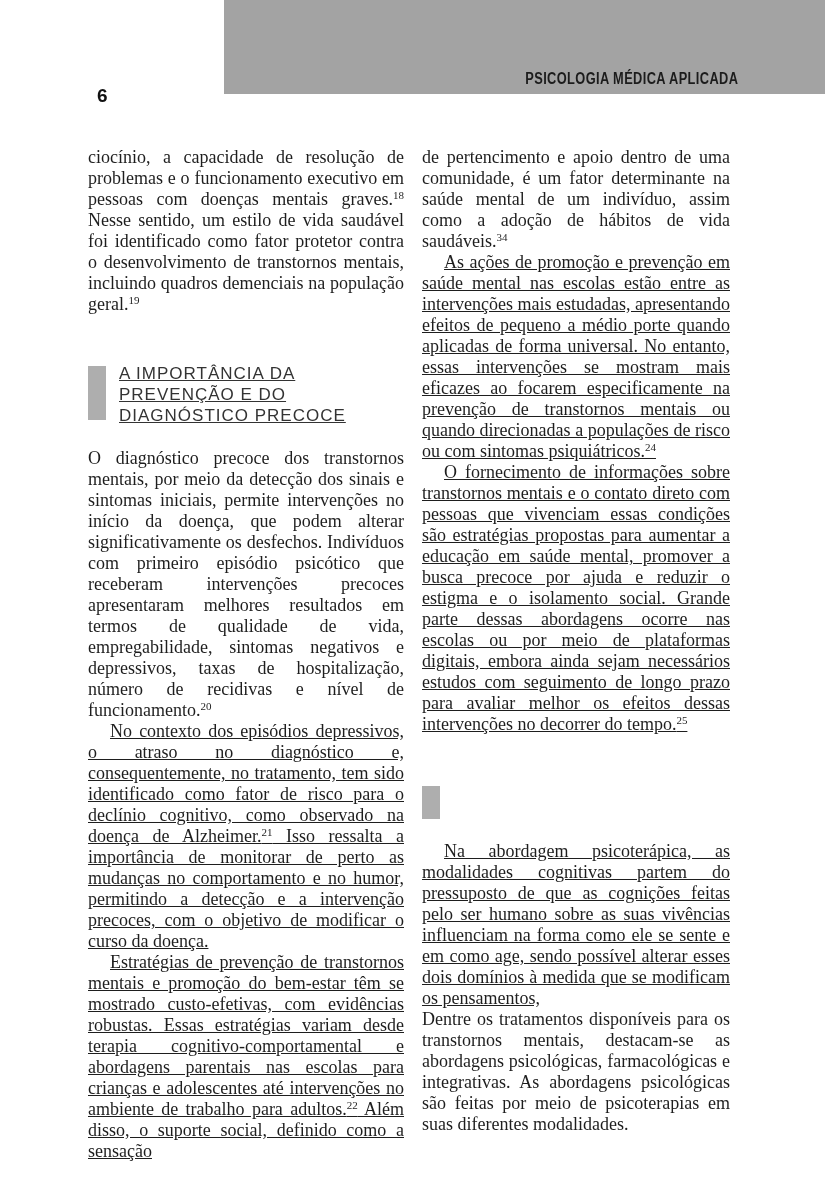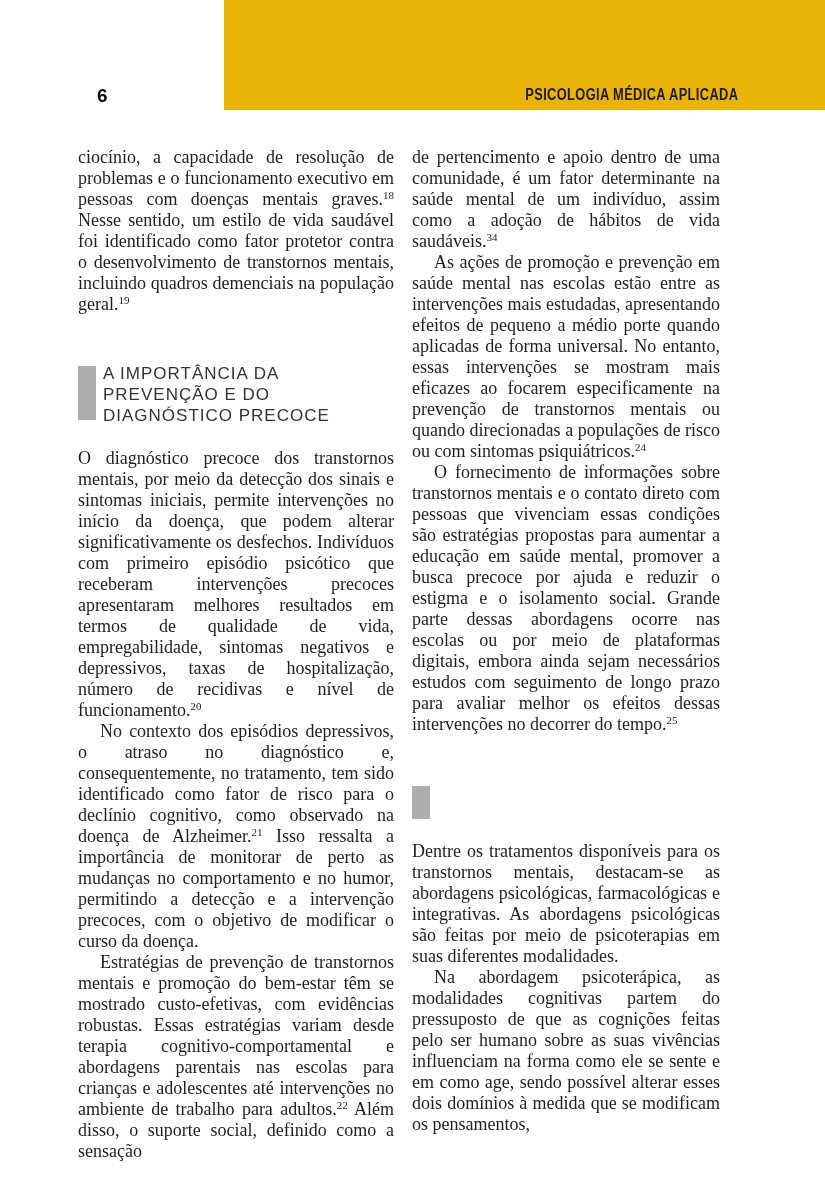--- a/index.html
+++ b/index.html
@@ -6,22 +6,22 @@
   .page{
     position:relative;
     width:825px;height:1200px;
     background:#ffffff;
     overflow:hidden;
     font-family:"Liberation Serif","DejaVu Serif",serif;
     color:#1e1e1e;
   }
   .header-band{
     position:absolute;
-    left:192px;top:0;right:0;height:110px;
-    background:#eab308;
+    left:192px;top:0;right:0;height:94px;
+    background:#a3a3a3;
     margin-left:32px;
   }
   .running-title{
     position:absolute;
     right:87px;bottom:6px;
     font-family:"Liberation Sans","DejaVu Sans",sans-serif;
     font-weight:700;
     font-size:16px;
     letter-spacing:.5px;
     color:#1c1c1c;
@@ -32,51 +32,52 @@
   .page-number{
     position:absolute;
     left:97px;top:85px;
     font-family:"Liberation Sans","DejaVu Sans",sans-serif;
     font-weight:700;
     font-size:19px;
     color:#111;
   }
   .main{
     position:absolute;
-    left:78px;top:147px;
+    left:88px;top:147px;
     display:flex;
     gap:18px;
   }
   .col{display:block;}
   .col-left{width:316px;}
   .col-right{width:308px;}
   .body-para{
     margin:0;
     font-size:18px;
     line-height:21px;
     text-align:justify;
     hyphens:auto;
     -webkit-hyphens:auto;
   }
-  .body-para.indent{text-indent:22px;}
+  .body-para.indent{text-indent:22px;text-decoration:underline;}
   .ref-sup{
     font-size:11px;
     line-height:0;
     position:relative;
     top:-6px;
   }
   .section-heading{
     display:flex;
-    gap:7px;
+    gap:13px;
     margin:48px 0 22px 0;
     font-family:"Liberation Sans","DejaVu Sans",sans-serif;
     font-size:17px;
     line-height:21px;
     letter-spacing:1px;
     color:#333333;
+    text-decoration:underline;
   }
   .heading-bar{
     flex:none;
     width:18px;
     margin-top:3px;
     background:#aeaeae;
   }
   .heading-text{display:block;}
 </style>
 </head>
@@ -101,18 +102,18 @@
         <p class="body-para indent">No contexto dos episódios depressivos, o atraso no diagnóstico e, consequentemente, no tratamento, tem sido identificado como fator de risco para o declínio cognitivo, como observado na doença de Alzheimer.<span class="ref-sup">21</span> Isso ressalta a importância de monitorar de perto as mudanças no comportamento e no humor, permitindo a detecção e a intervenção precoces, com o objetivo de modificar o curso da doença.</p>
         <p class="body-para indent">Estratégias de prevenção de transtornos mentais e promoção do bem-estar têm se mostrado custo-efetivas, com evidências robustas. Essas estratégias variam desde terapia cognitivo-comportamental e abordagens parentais nas escolas para crianças e adolescentes até intervenções no ambiente de trabalho para adultos.<span class="ref-sup">22</span> Além disso, o suporte social, definido como a sensação</p>
       </div>
     <div class="col col-right">
         <p class="body-para">de pertencimento e apoio dentro de uma comunidade, é um fator determinante na saúde mental de um indivíduo, assim como a adoção de hábitos de vida saudáveis.<span class="ref-sup">34</span></p>
         <p class="body-para indent">As ações de promoção e prevenção em saúde mental nas escolas estão entre as intervenções mais estudadas, apresentando efeitos de pequeno a médio porte quando aplicadas de forma universal. No entanto, essas intervenções se mostram mais eficazes ao focarem especificamente na prevenção de transtornos mentais ou quando direcionadas a populações de risco ou com sintomas psiquiátricos.<span class="ref-sup">24</span></p>
         <p class="body-para indent">O fornecimento de informações sobre transtornos mentais e o contato direto com pessoas que vivenciam essas condições são estratégias propostas para aumentar a educação em saúde mental, promover a busca precoce por ajuda e reduzir o estigma e o isolamento social. Grande parte dessas abordagens ocorre nas escolas ou por meio de plataformas digitais, embora ainda sejam necessários estudos com seguimento de longo prazo para avaliar melhor os efeitos dessas intervenções no decorrer do tempo.<span class="ref-sup">25</span></p>
         <div class="section-heading">
           <span class="heading-bar" style="height: 33px; background: rgb(174, 174, 174);"></span>
         </div>
+        <p class="body-para indent">Na abordagem psicoterápica, as modalidades cognitivas partem do pressuposto de que as cognições feitas pelo ser humano sobre as suas vivências influenciam na forma como ele se sente e em como age, sendo possível alterar esses dois domínios à medida que se modificam os pensamentos,</p>
         <p class="body-para">Dentre os tratamentos disponíveis para os transtornos mentais, destacam-se as abordagens psicológicas, farmacológicas e integrativas. As abordagens psicológicas são feitas por meio de psicoterapias em suas diferentes modalidades.</p>
-        <p class="body-para indent">Na abordagem psicoterápica, as modalidades cognitivas partem do pressuposto de que as cognições feitas pelo ser humano sobre as suas vivências influenciam na forma como ele se sente e em como age, sendo possível alterar esses dois domínios à medida que se modificam os pensamentos,</p>
       </div>
   </div>
 
 </div>
 
 </body></html>

